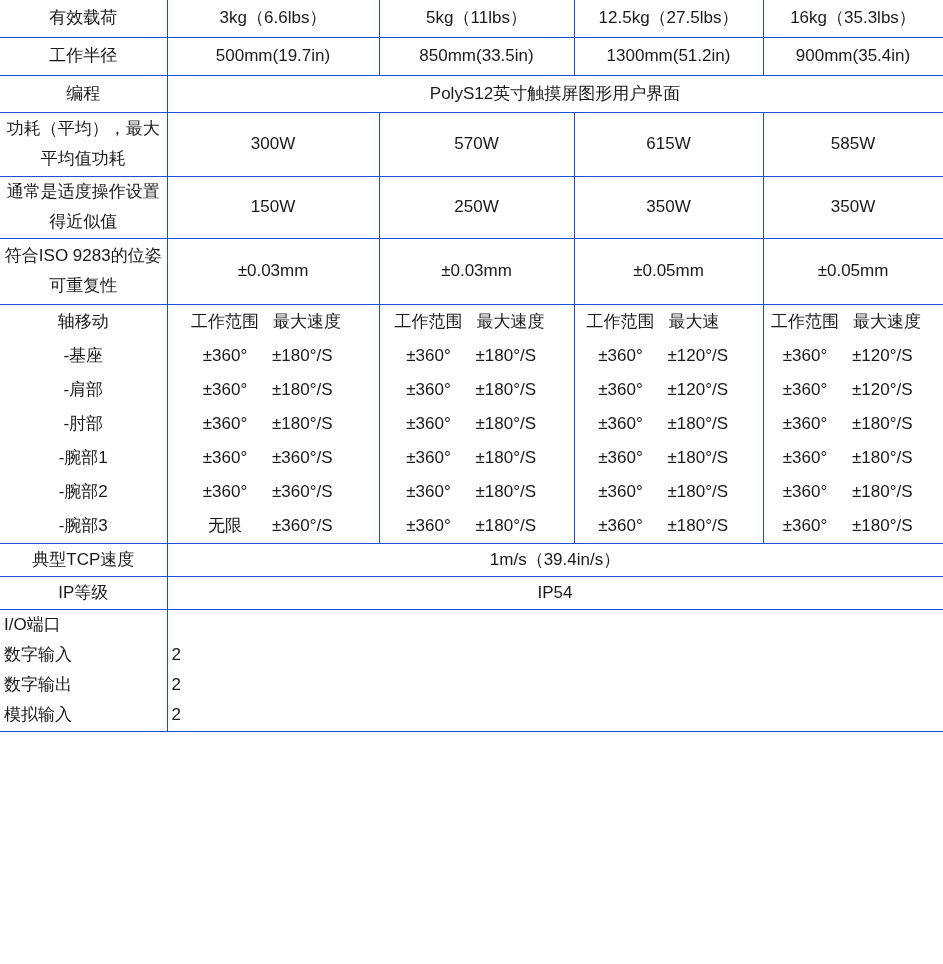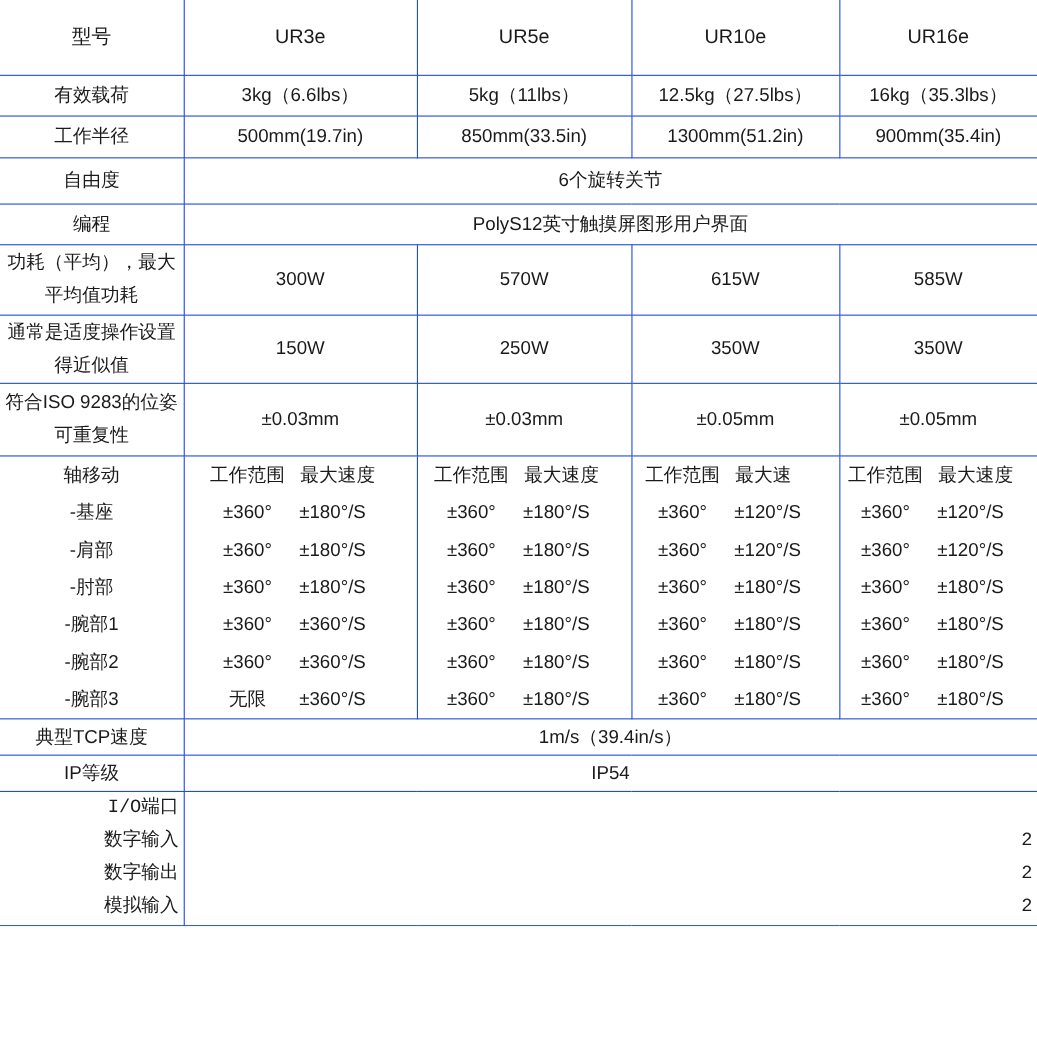--- a/index.html
+++ b/index.html
@@ -12,64 +12,53 @@
     line-height:1.75;
   }
   table.spec tr:first-child td{border-top:none;}
   table.spec td:first-child{border-left:none;}
   tr.hdr td{font-size:18px;}
   td.tall{padding:0;vertical-align:top;}
   .ln{height:34px;line-height:34px;display:flex;align-items:center;justify-content:center;gap:14px;white-space:nowrap;}
   .ln .rg{min-width:66px;text-align:center;display:inline-block;}
   .ln .sp{min-width:82px;text-align:left;display:inline-block;}
   .lbl-ln{height:34px;line-height:34px;text-align:center;}
-  .io-ln{height:30px;line-height:30px;text-align:right;font-family:Liberation Mono, monospace;}
+  .io-ln{height:30px;line-height:30px;text-align:left;}
   td.tall{padding-top:2px;}
 </style>
 </head>
 <body>
 
 <table class="spec">
   <colgroup>
     <col style="width:167px">
       <col style="width:212px">
       <col style="width:195px">
       <col style="width:189px">
       <col style="width:180px">
   </colgroup>
 
   <tbody>
-      <tr class="hdr" style="height:68px">
-    <td>型号</td>
-    <td>UR3e</td>
-    <td>UR5e</td>
-    <td>UR10e</td>
-    <td>UR16e</td>
-  </tr>
 
   <tr style="height:37px">
     <td>有效载荷</td>
     <td>3kg（6.6lbs）</td>
     <td>5kg（11lbs）</td>
     <td>12.5kg（27.5lbs）</td>
     <td>16kg（35.3lbs）</td>
   </tr>
 
   <tr style="height:38px">
     <td>工作半径</td>
     <td>500mm(19.7in)</td>
     <td>850mm(33.5in)</td>
     <td>1300mm(51.2in)</td>
     <td>900mm(35.4in)</td>
   </tr>
 
-  <tr style="height:42px">
-    <td>自由度</td>
-    <td colspan="4">6个旋转关节</td>
-  </tr>
 
   <tr style="height:37px">
     <td>编程</td>
     <td colspan="4">PolyS12英寸触摸屏图形用户界面</td>
   </tr>
 
   <tr style="height:64px">
     <td>功耗（平均），最大平均值功耗</td>
     <td>300W</td>
     <td>570W</td>

